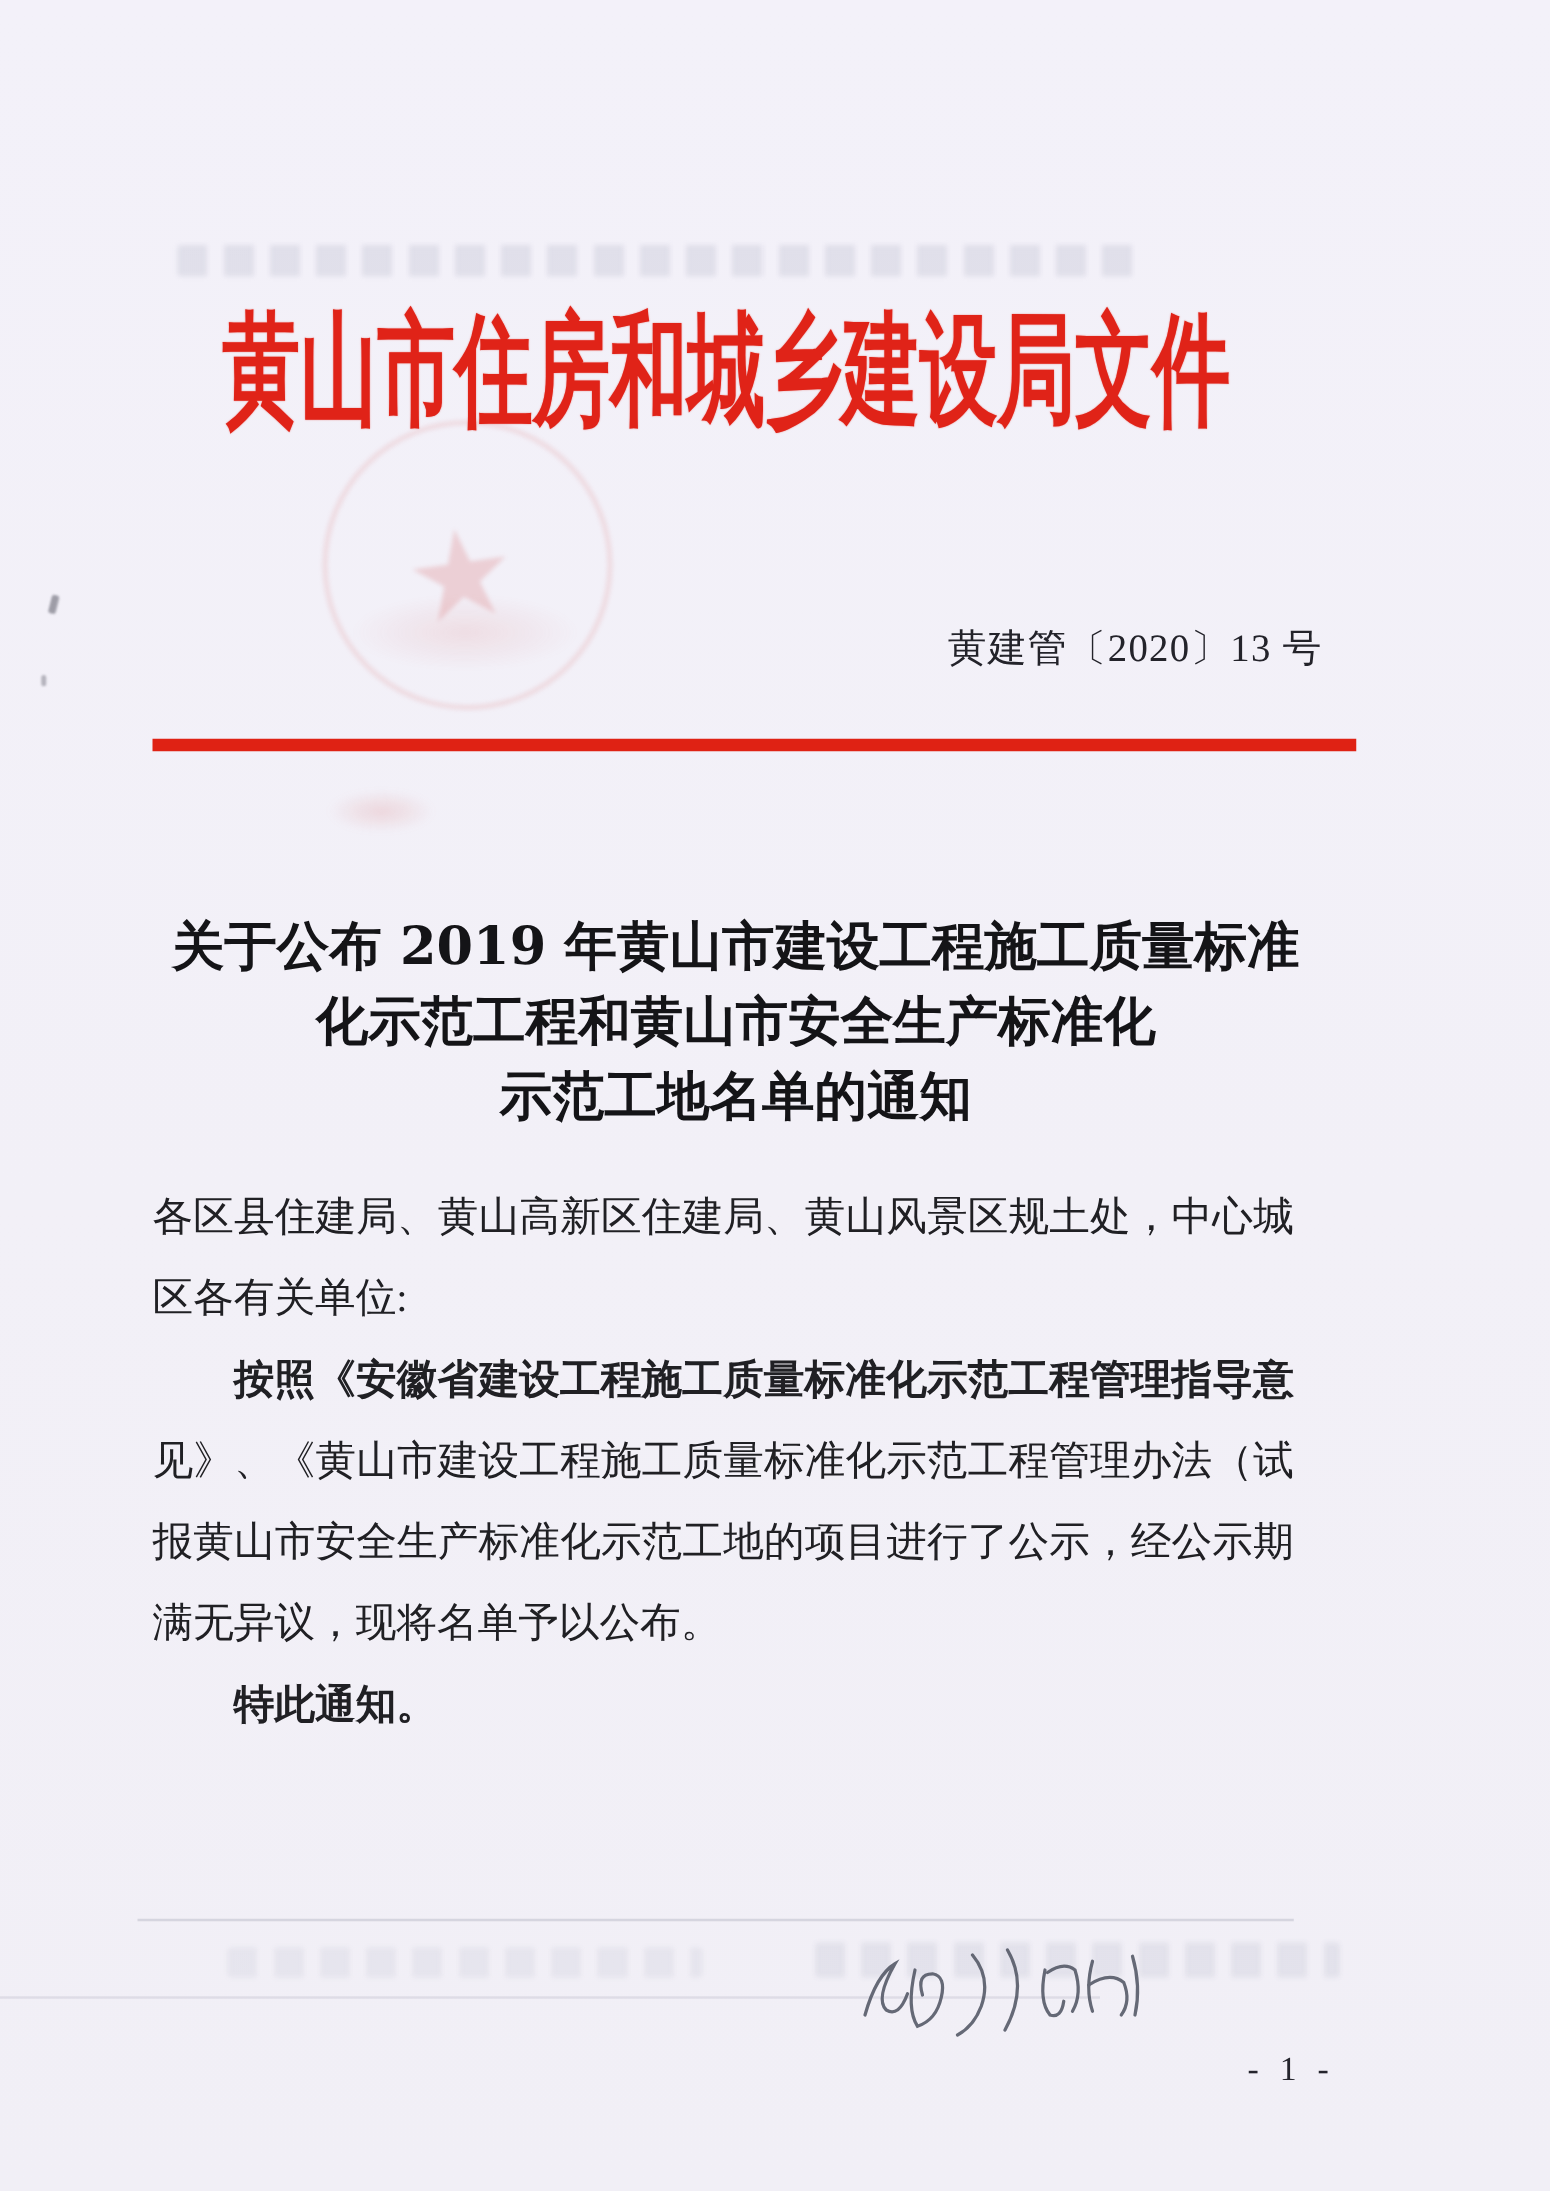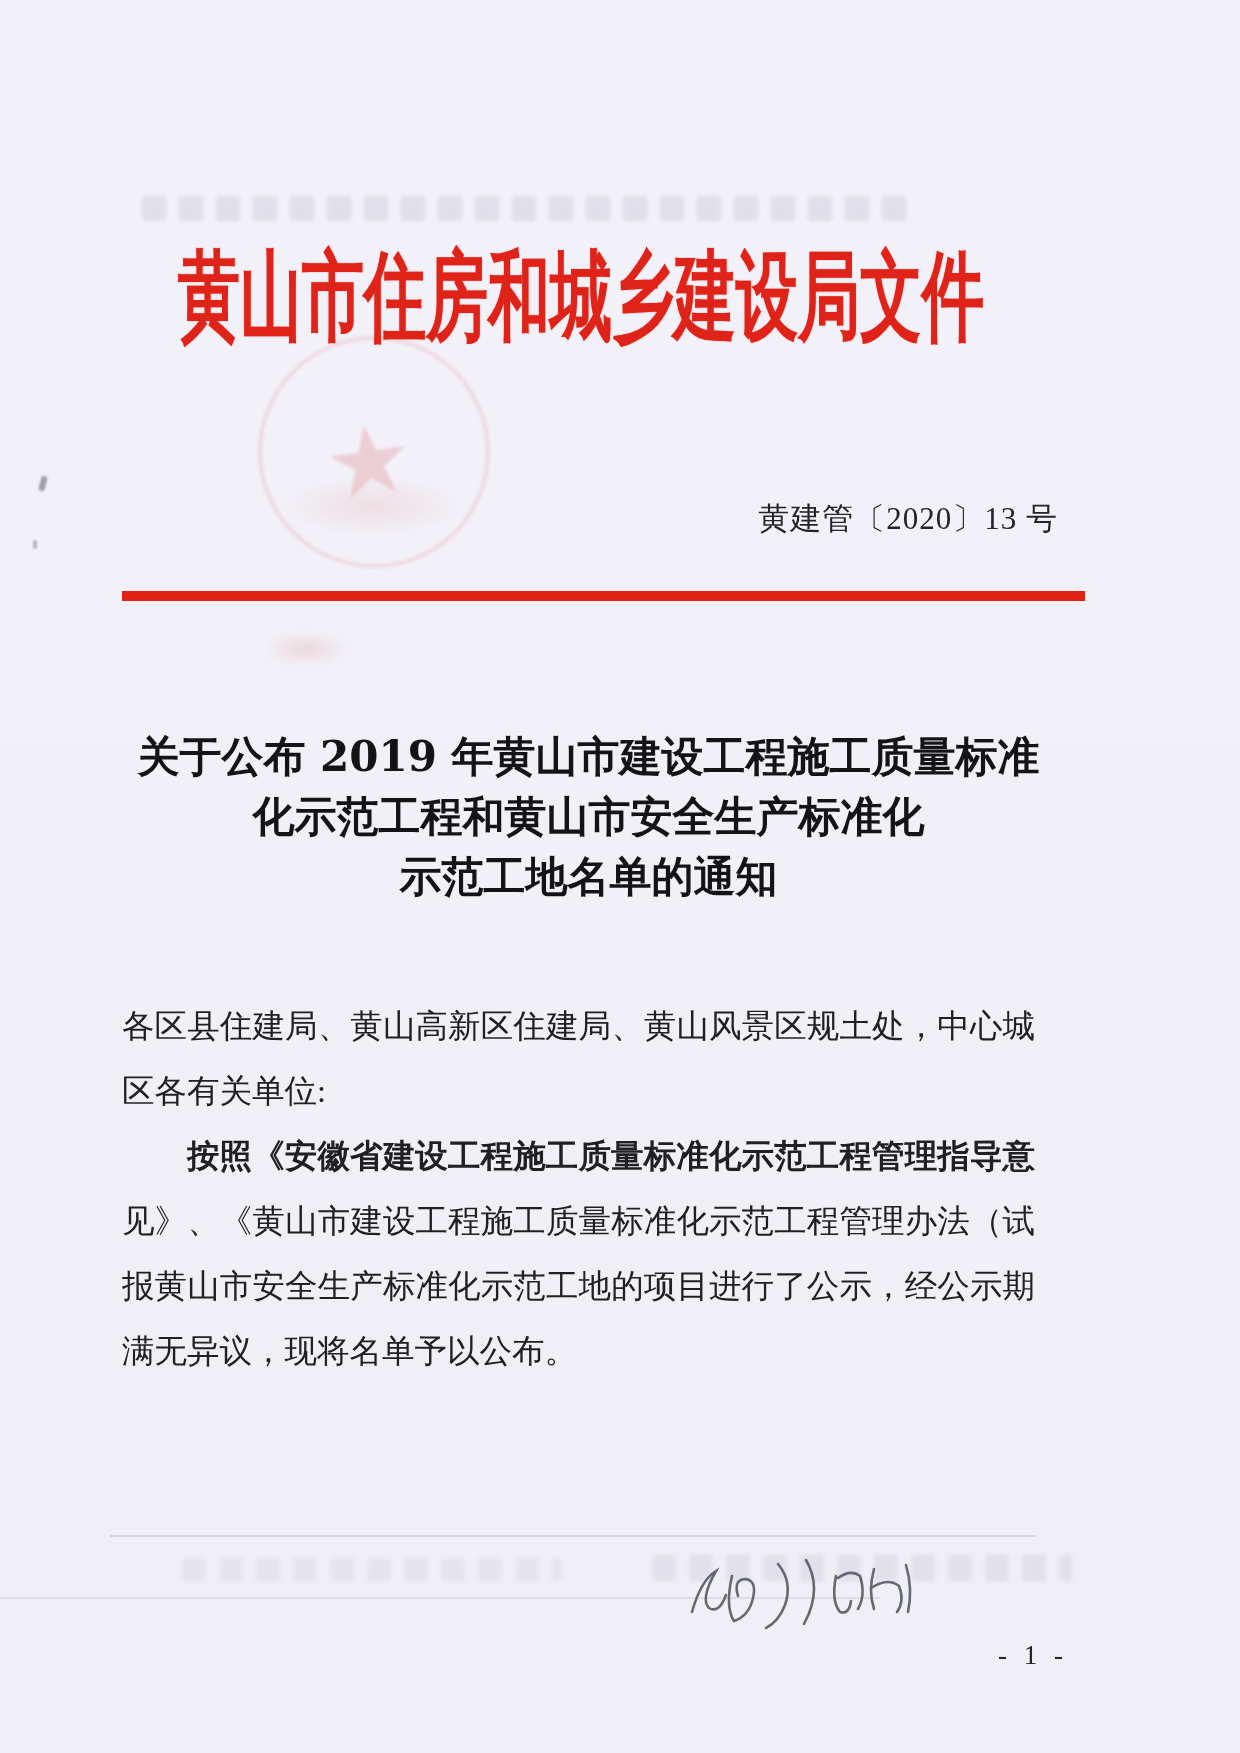--- a/index.html
+++ b/index.html
@@ -65,21 +65,21 @@
     position:absolute;left:122px;top:591px;width:963px;height:10px;
     background:#df2214;
   }
   .title{
     position:absolute;left:112px;top:727px;width:913px;text-align:center;
     font-size:42px;line-height:60px;font-weight:800;color:#141417;
     font-family:"DejaVu Serif","Liberation Serif",serif;
     margin-left:20px;
   }
   .body-block{
-    position:absolute;left:122px;top:994px;width:913px;
+    position:absolute;left:122px;top:942px;width:913px;
     font-size:32.5px;color:#202024;
   }
   .bline{
     height:65px;line-height:65px;white-space:nowrap;
     text-align:justify;text-align-last:justify;
   }
   .bline.last{text-align-last:left;}
   .bline.indent{text-indent:2em;font-weight:bold;}
   
   .hand{position:absolute;}
@@ -116,20 +116,21 @@
     <div>示范工地名单的通知</div>
   </div>
 
   <div class="body-block">
     <div class="bline">各区县住建局、黄山高新区住建局、黄山风景区规土处，中心城</div>
     <div class="bline last">区各有关单位:</div>
     <div class="bline indent">按照《安徽省建设工程施工质量标准化示范工程管理指导意</div>
     <div class="bline">见》、《黄山市建设工程施工质量标准化示范工程管理办法（试</div>
     <div class="bline">报黄山市安全生产标准化示范工地的项目进行了公示，经公示期</div>
     <div class="bline last">满无异议，现将名单予以公布。</div>
+    <div class="bline indent last">特此通知。</div>
   </div>
 
   <div class="faint-line l1"></div>
   <div class="faint-line l2"></div>
   <div class="bleed bottom-left"></div>
   <div class="bleed bottom-right"></div>
 
   <div class="hand" style="left:680px;top:1552px;">
     <svg width="150" height="86" viewBox="0 0 150 86">
       <g fill="none" stroke="#4d5260" stroke-width="2.6" stroke-linecap="round" opacity="0.85">

